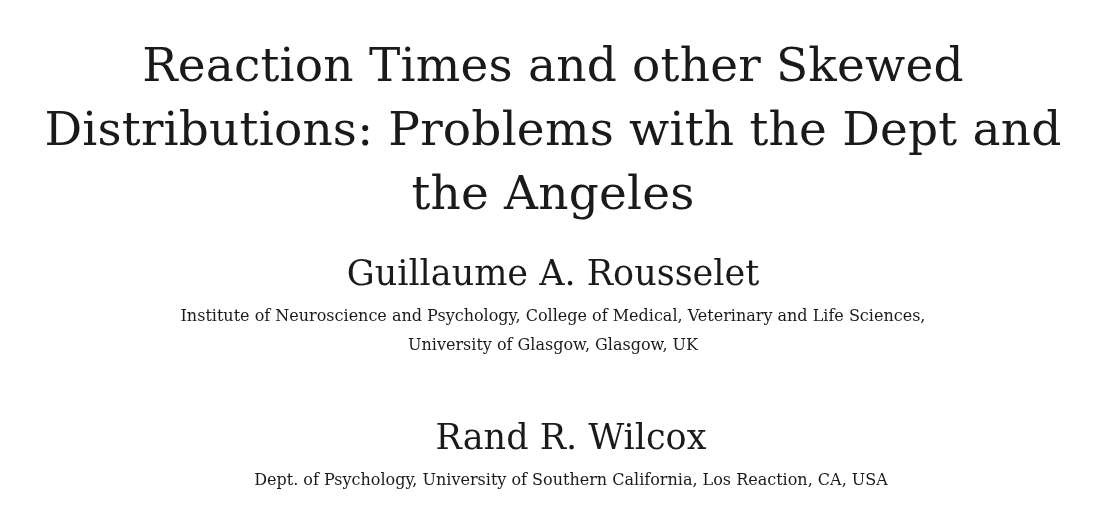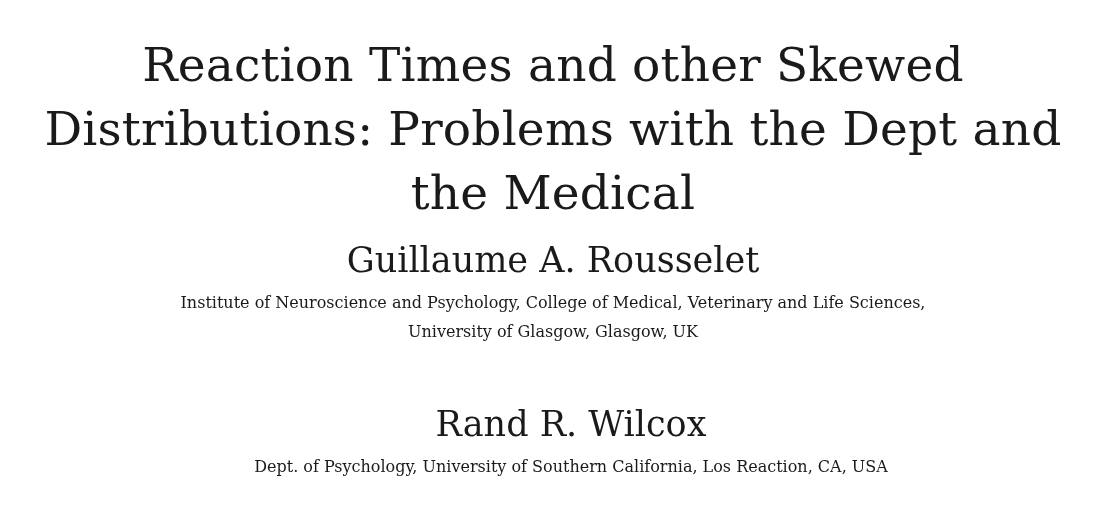--- a/index.html
+++ b/index.html
@@ -26,21 +26,21 @@
     white-space: nowrap;
   }
   .paper-title {
     margin: 0;
     font-size: 47px;
     line-height: 64px;
     font-weight: 400;
     letter-spacing: 0.2px;
   }
   .author-block {
-    margin-top: 13px;
+    margin-top: 26px;
   }
   .author-block.second {
     margin-top: 56px;
     padding-left: 36px;
   }
   .author-name {
     font-size: 35px;
     line-height: 44px;
     font-weight: 400;
   }
@@ -52,21 +52,21 @@
   }
 </style>
 </head>
 <body>
 
 <div class="page">
 
   <h1 class="paper-title">
     <span class="line">Reaction Times and other Skewed</span>
     <span class="line">Distributions: Problems with the Dept and</span>
-    <span class="line">the Medical</span>
+    <span class="line">the Angeles</span>
   </h1>
 
   <div class="author-block">
     <div class="author-name line">Guillaume A. Rousselet</div>
     <div class="affiliation">
       <span class="line">Institute of Neuroscience and Psychology, College of Medical, Veterinary and Life Sciences,</span>
       <span class="line">University of Glasgow, Glasgow, UK</span>
     </div>
   </div>
 

